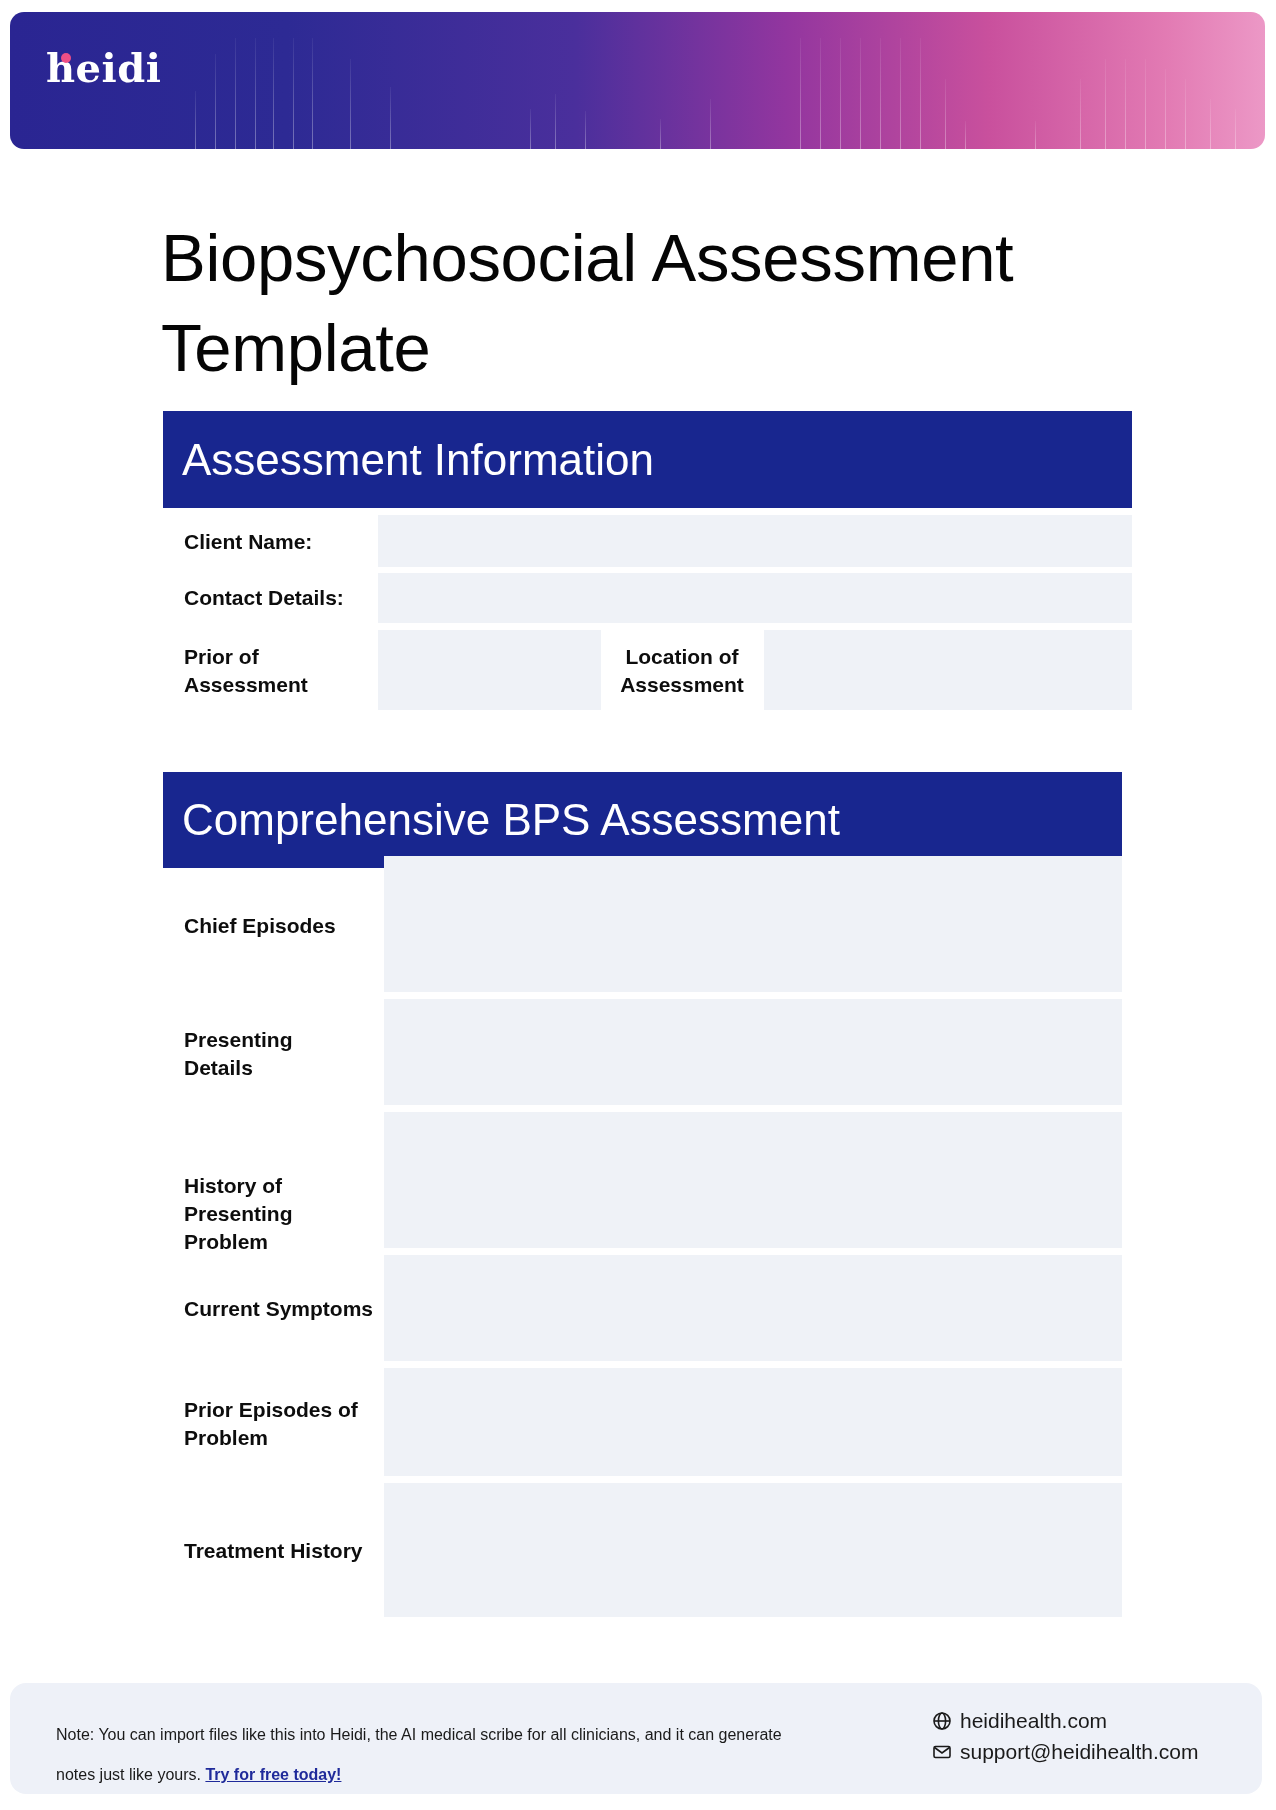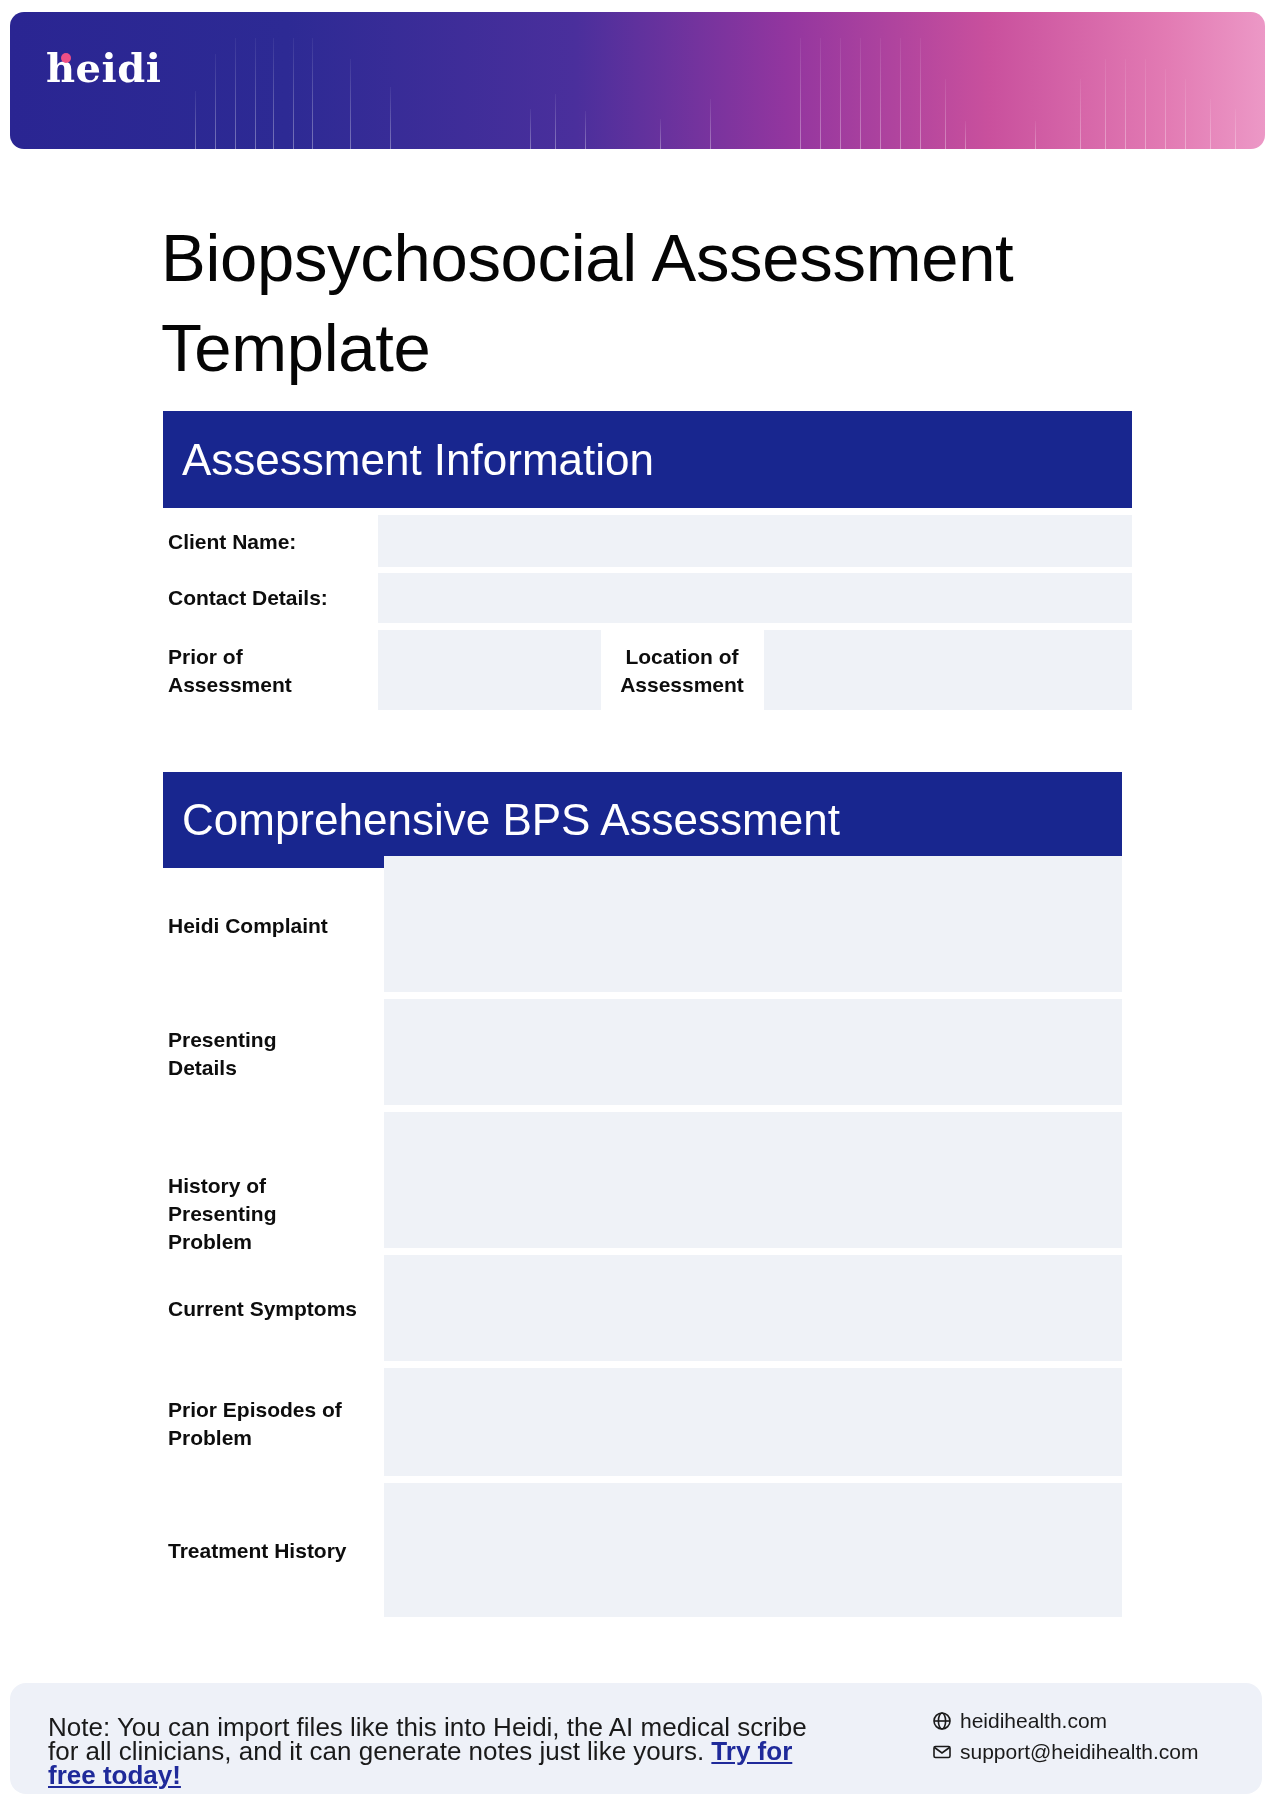--- a/index.html
+++ b/index.html
@@ -20,27 +20,27 @@
   .doc-title { position: absolute; left: 161px; top: 213px; width: 1000px; margin: 0;
                font-size: 67px; font-weight: normal; line-height: 90px; color: #050505; letter-spacing: -0.3px; }
 
   
   .section-header { position: absolute; left: 163px; background: #18268f; color: #ffffff;
                     display: flex; align-items: center; box-sizing: border-box; padding-left: 19px;
                     font-size: 44px; font-weight: normal; }
   .sec1-header { top: 411px; width: 969px; height: 97px; }
   .sec2-header { top: 752px; width: 959px; height: 96px; margin-top: 20px; }
 
-  .label { position: absolute; left: 168px; font-weight: bold; font-size: 21px; line-height: 28px; color: #0d0d0d; }
+  .label { position: absolute; left: 184px; font-weight: bold; font-size: 21px; line-height: 28px; color: #0d0d0d; }
   .field { position: absolute; background: #eff2f7; }
 
   
   .footer { position: absolute; left: 10px; top: 1683px; width: 1252px; height: 111px;
             background: #eef1f8; border-radius: 16px; }
-  .note { position: absolute; left: 38px; top: 32px; width: 760px; font-size: 26px; line-height: 24px; color: #1a1a1a; }
+  .note { position: absolute; left: 46px; top: 32px; width: 760px; font-size: 16px; line-height: 40px; color: #1a1a1a; }
   .note a { color: #1f2a9a; font-weight: bold; text-decoration: underline; }
   .contact { position: absolute; left: 922px; font-size: 21px; color: #1a1a1a; display: flex; align-items: center; gap: 8px; }
   .contact svg { display: block; }
 </style>
 </head>
 <body>
 
 <div class="banner">
   <div class="streaks">
     <div class="streak" style="left:185px;height:58px"></div>
@@ -97,21 +97,21 @@
 <div class="label" style="top:643px;width:150px;">Prior of Assessment</div>
 <div class="field" style="left:378px;top:630px;width:223px;height:80px;"></div>
 
 <div class="label" style="left:612px;top:643px;width:140px;text-align:center;">Location of Assessment</div>
 <div class="field" style="left:764px;top:630px;width:368px;height:80px;"></div>
 
 <div class="section-header sec2-header">
   <span>Comprehensive BPS Assessment</span>
 </div>
 
-<div class="label" style="top:912px;">Heidi Complaint</div>
+<div class="label" style="top:912px;">Chief Episodes</div>
 <div class="field" style="left:384px;top:856px;width:738px;height:136px;"></div>
 
 <div class="label" style="top:1026px;width:140px;">Presenting Details</div>
 <div class="field" style="left:384px;top:999px;width:738px;height:106px;"></div>
 
 <div class="label" style="top:1140px;width:130px;margin-top:32px;">History of Presenting Problem</div>
 <div class="field" style="left:384px;top:1112px;width:738px;height:136px;"></div>
 
 <div class="label" style="top:1295px;">Current Symptoms</div>
 <div class="field" style="left:384px;top:1255px;width:738px;height:106px;"></div>

